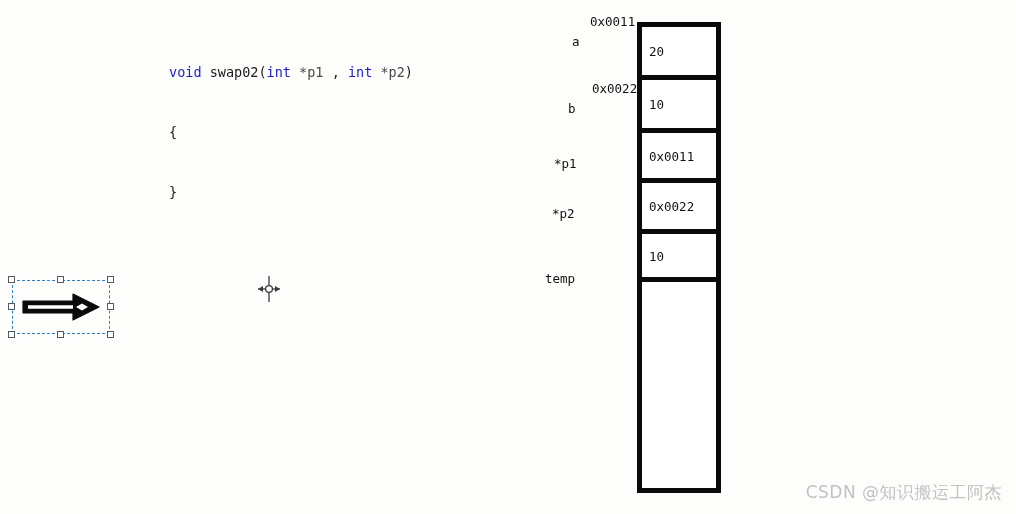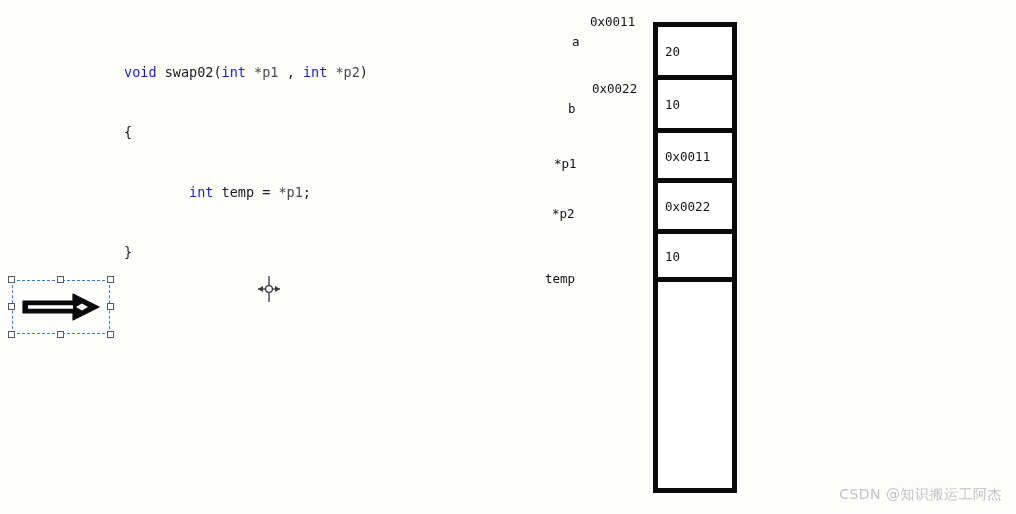--- a/index.html
+++ b/index.html
@@ -25,29 +25,29 @@
     position: absolute;
     left: 124px;
     top: 22px;
     font-family: "DejaVu Sans Mono", monospace;
     font-size: 13.5px;
     line-height: 20px;
     white-space: pre;
     color: #1a1a1a;
     letter-spacing: 0px;
   }
-  .code .ln { display: block; height: 20px; white-space: pre; }
+  .code .ln { display: block; height: 20px; white-space: pre; margin-left: 45px; }
   .kw   { color: #1c1ccd; }
   .pid  { color: #4a4a4a; }
   .blank { height: 20px; display:block; }
 
   
   #membox {
     position: absolute;
-    left: 653px;
+    left: 637px;
     top: 22px;
     width: 84px;
     height: 471px;
     border: 5px solid #0a0a0a;
     box-sizing: border-box;
     background: #ffffff;
     text-align: center;
   }
   .memcell {
     position: relative;
@@ -130,35 +130,34 @@
     height: 26px;
     pointer-events: none;
   }
 
   
   #watermark {
     position: absolute;
     right: 14px;
     bottom: 10px;
     font-family: "DejaVu Sans", sans-serif;
-    font-size: 14px;
+    font-size: 17px;
     color: #c2c2c2;
     white-space: nowrap;
     letter-spacing: 0.5px;
   }
 </style>
 </head>
 <body>
 
 <div id="stage">
 
   <div class="code">
     <span class="ln"><span class="kw">void</span> <span>swap02</span>(<span class="kw">int</span> <span class="pid">*p1</span> , <span class="kw">int</span> <span class="pid">*p2</span>)</span>
     <span class="ln"><span>{</span></span>
-    <span class="ln">        <span class="kw">int</span> <span>temp</span> = <span class="pid">*p1</span>;</span>
     <span class="ln"><span>}</span></span>
     <span class="blank"></span>
     <span class="blank"></span>
     
     
     
     
     
     
     

